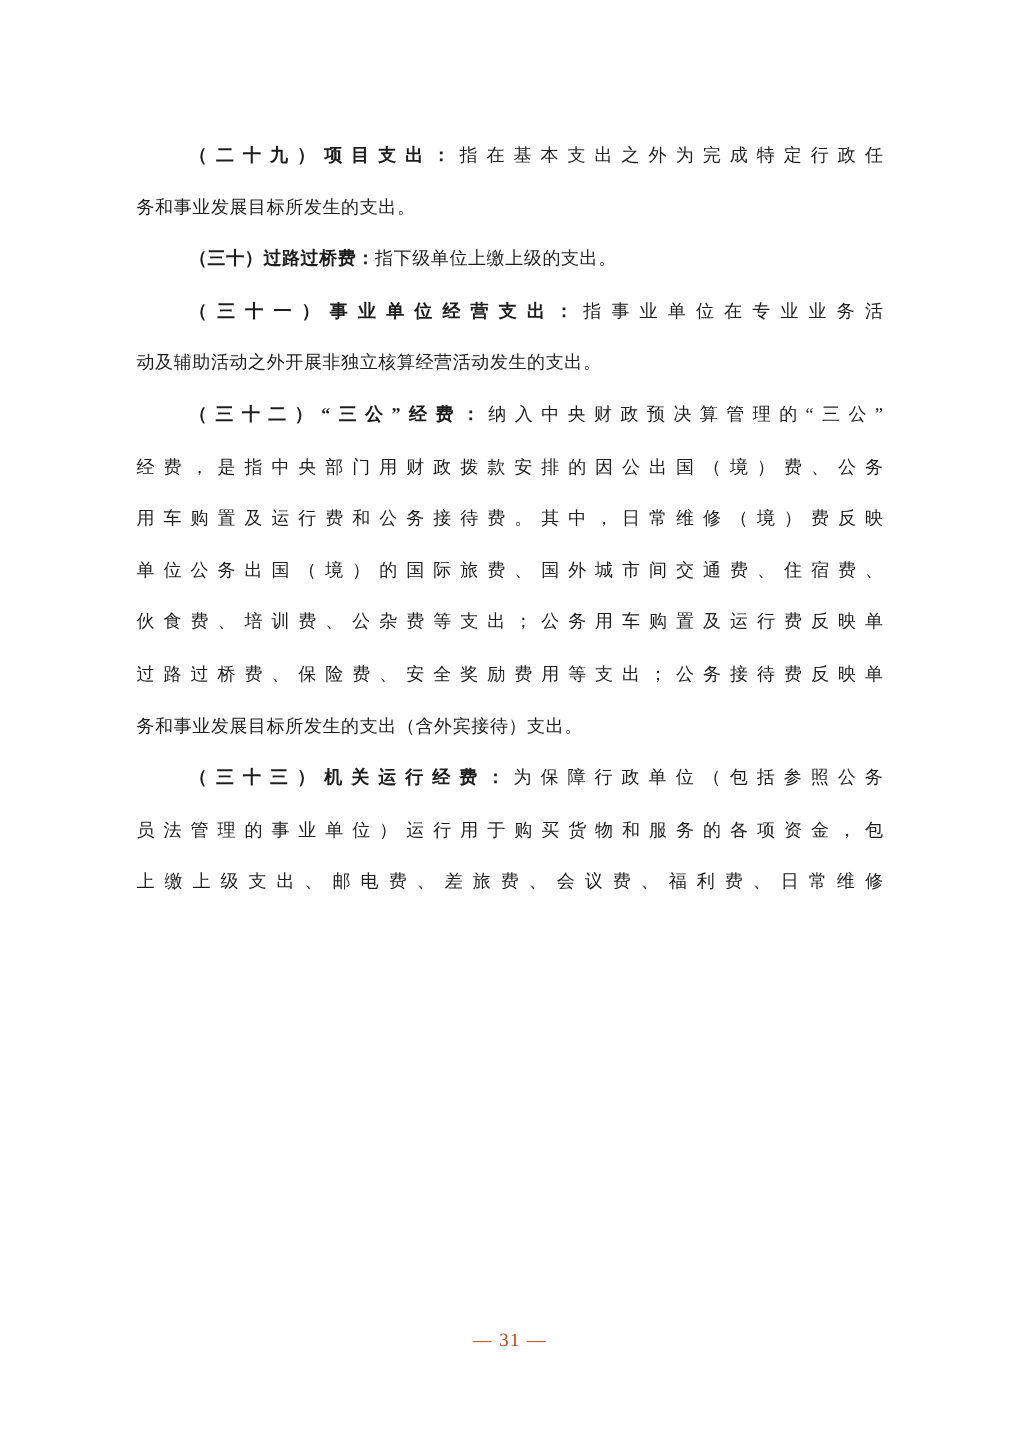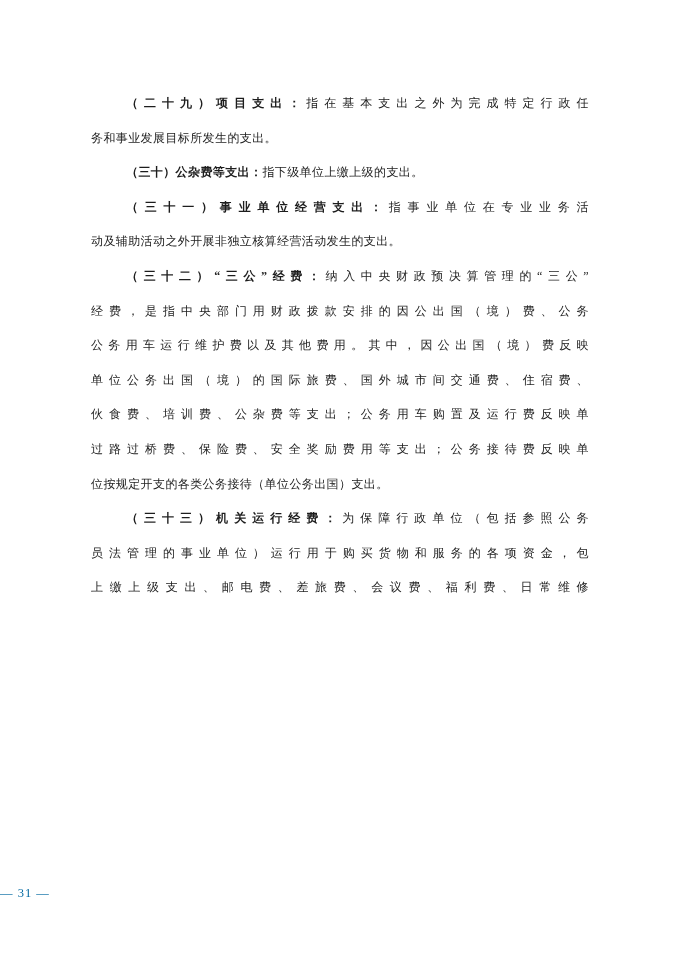--- a/index.html
+++ b/index.html
@@ -34,49 +34,50 @@
   }
   .line.indent { text-indent: 35px; }
   .line.last { text-align-last: left; }
   .seg { font-weight: 400; }
   .seg.bold { font-weight: 700; }
   .footer {
     position: absolute;
     left: 0;
     top: 886px;
     width: 680px;
+    text-align: center;
     font-size: 12.5px;
     letter-spacing: 1px;
-    color: #0369a1;
+    color: #c2410c;
   }
 </style>
 </head>
 <body>
 
 <div class="page">
   <div class="doc-body">
       <div class="paragraph">
         <div class="line indent"><span class="seg bold">（二十九）项目支出：</span><span class="seg">指在基本支出之外为完成特定行政任</span></div>
         <div class="line last"><span class="seg">务和事业发展目标所发生的支出。</span></div>
       </div>
       <div class="paragraph">
-        <div class="line indent last"><span class="seg bold">（三十）公杂费等支出：</span><span class="seg">指下级单位上缴上级的支出。</span></div>
+        <div class="line indent last"><span class="seg bold">（三十）过路过桥费：</span><span class="seg">指下级单位上缴上级的支出。</span></div>
       </div>
       <div class="paragraph">
         <div class="line indent"><span class="seg bold">（三十一）事业单位经营支出：</span><span class="seg">指事业单位在专业业务活</span></div>
         <div class="line last"><span class="seg">动及辅助活动之外开展非独立核算经营活动发生的支出。</span></div>
       </div>
       <div class="paragraph">
         <div class="line indent"><span class="seg bold">（三十二）“三公”经费：</span><span class="seg">纳入中央财政预决算管理的“三公”</span></div>
         <div class="line"><span class="seg">经费，是指中央部门用财政拨款安排的因公出国（境）费、公务</span></div>
-        <div class="line"><span class="seg">公务用车运行维护费以及其他费用。其中，因公出国（境）费反映</span></div>
+        <div class="line"><span class="seg">用车购置及运行费和公务接待费。其中，日常维修（境）费反映</span></div>
         <div class="line"><span class="seg">单位公务出国（境）的国际旅费、国外城市间交通费、住宿费、</span></div>
         <div class="line"><span class="seg">伙食费、培训费、公杂费等支出；公务用车购置及运行费反映单</span></div>
         <div class="line"><span class="seg">过路过桥费、保险费、安全奖励费用等支出；公务接待费反映单</span></div>
-        <div class="line last"><span class="seg">位按规定开支的各类公务接待（单位公务出国）支出。</span></div>
+        <div class="line last"><span class="seg">务和事业发展目标所发生的支出（含外宾接待）支出。</span></div>
       </div>
       <div class="paragraph">
         <div class="line indent"><span class="seg bold">（三十三）机关运行经费：</span><span class="seg">为保障行政单位（包括参照公务</span></div>
         <div class="line"><span class="seg">员法管理的事业单位）运行用于购买货物和服务的各项资金，包</span></div>
         <div class="line"><span class="seg">上缴上级支出、邮电费、差旅费、会议费、福利费、日常维修</span></div>
       </div>
     </div>
   <div class="footer">— 31 —</div>
 </div>
 

